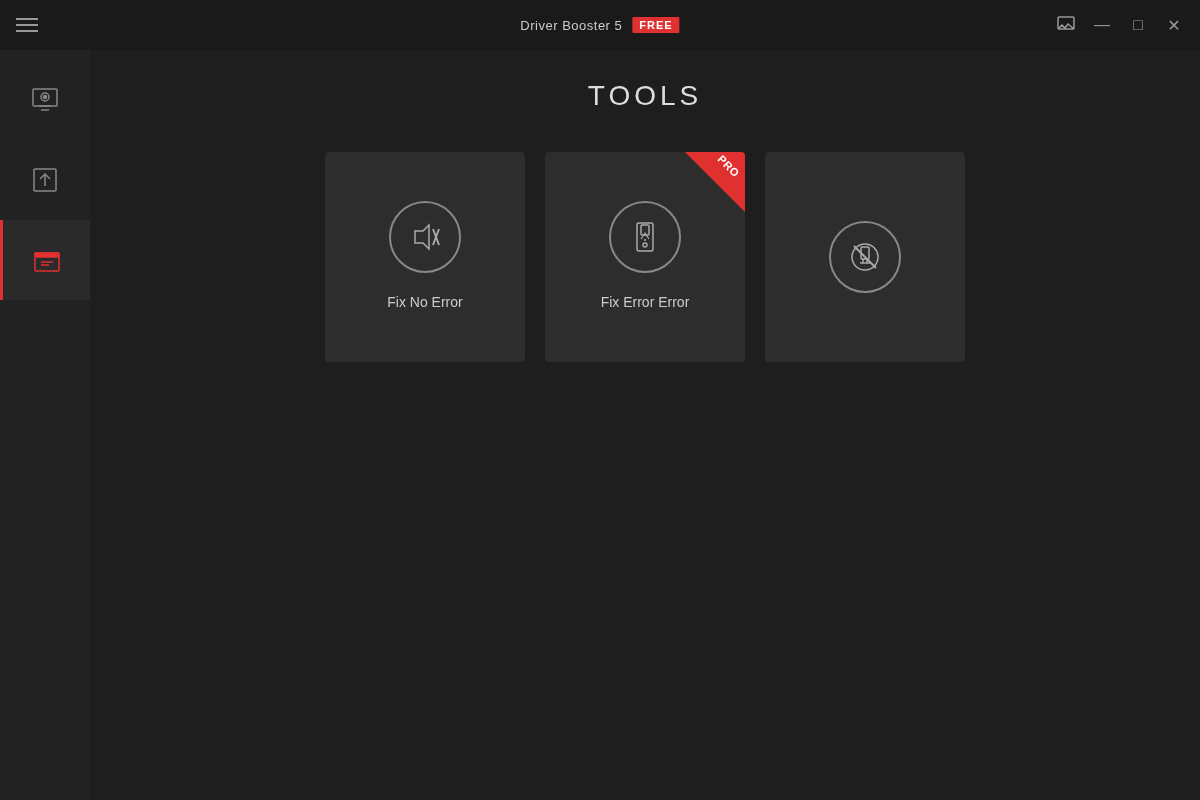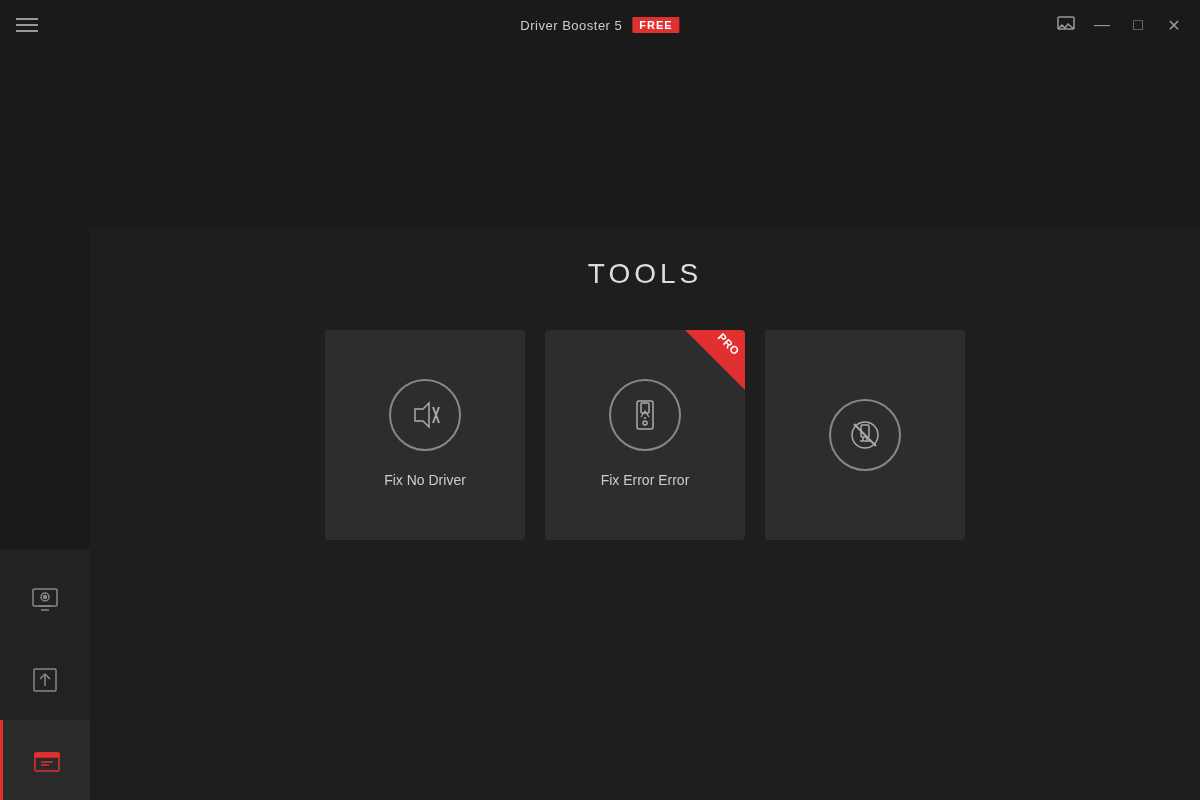--- a/index.html
+++ b/index.html
@@ -89,21 +89,20 @@
       align-items: center;
       justify-content: center;
       user-select: none;
     }
 
     
     .main-layout {
       display: flex;
       flex: 1;
       overflow: hidden;
-      align-items: flex-end;
     }
 
     
     .sidebar {
       width: 90px;
       background: #222222;
       display: flex;
       flex-direction: column;
       align-items: center;
       padding-top: 10px;
@@ -324,21 +323,21 @@
     <div class="tools-grid">
 
       <div class="tool-card">
         <div class="tool-icon-circle">
           <svg viewBox="0 0 36 36" fill="none" stroke="#aaa" stroke-width="1.5">
             <polygon points="8,12 16,12 22,6 22,30 16,24 8,24" stroke="#aaa" fill="none"></polygon>
             <line x1="26" y1="10" x2="32" y2="26" stroke="#aaa" stroke-width="2"></line>
             <line x1="32" y1="10" x2="26" y2="26" stroke="#aaa" stroke-width="2"></line>
           </svg>
         </div>
-        <span class="tool-label">Fix No Driver</span>
+        <span class="tool-label">Fix No Error</span>
       </div>
 
 
       <div class="tool-card">
         <div class="pro-corner"></div>
         <div class="pro-corner-text">PRO</div>
         <div class="tool-icon-circle">
           <svg viewBox="0 0 36 36" fill="none" stroke="#aaa" stroke-width="1.5">
             <rect x="10" y="4" width="16" height="28" rx="2"></rect>
             <rect x="14" y="6" width="8" height="10" rx="1"></rect>

